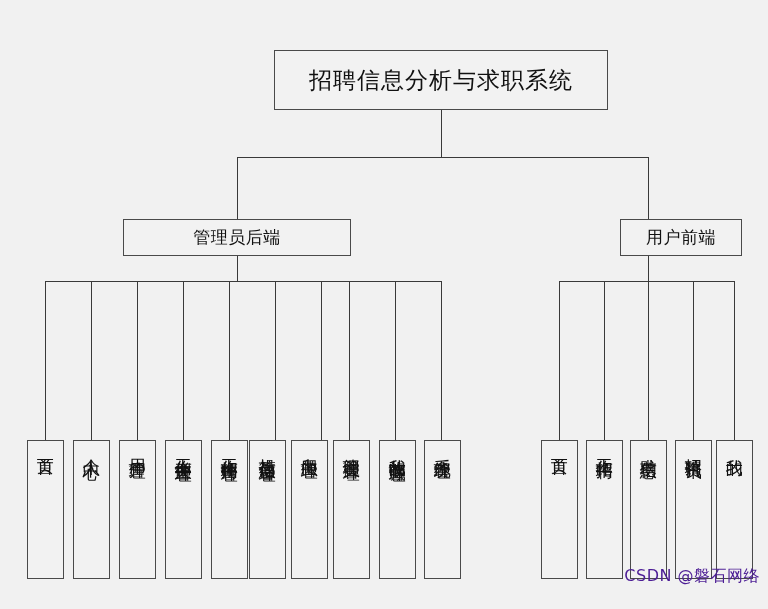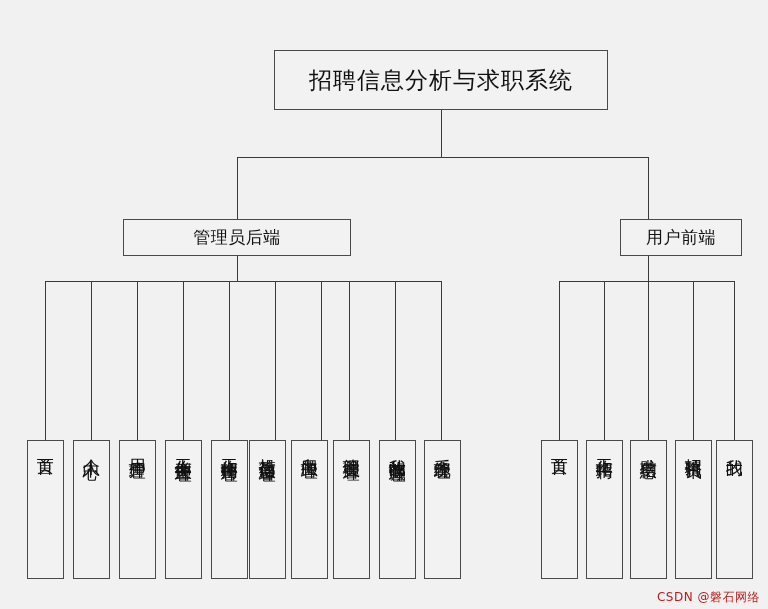--- a/index.html
+++ b/index.html
@@ -96,23 +96,23 @@
     font-size: 17px;
     line-height: 1.08;
     letter-spacing: 1.5px;
     white-space: nowrap;
   }
 
   
   #watermark {
     position: absolute;
     right: 8px;
-    bottom: 3px;
-    font-size: 12px;
-    color: #b91c1c;
+    bottom: 22px;
+    font-size: 16px;
+    color: #4c1d95;
     letter-spacing: 0.5px;
     user-select: none;
   }
 </style>
 </head>
 <body>
 
 <div id="diagram-canvas">
 
   <div class="line-v" style="left:441px; top:110px; height:47px;"></div>

